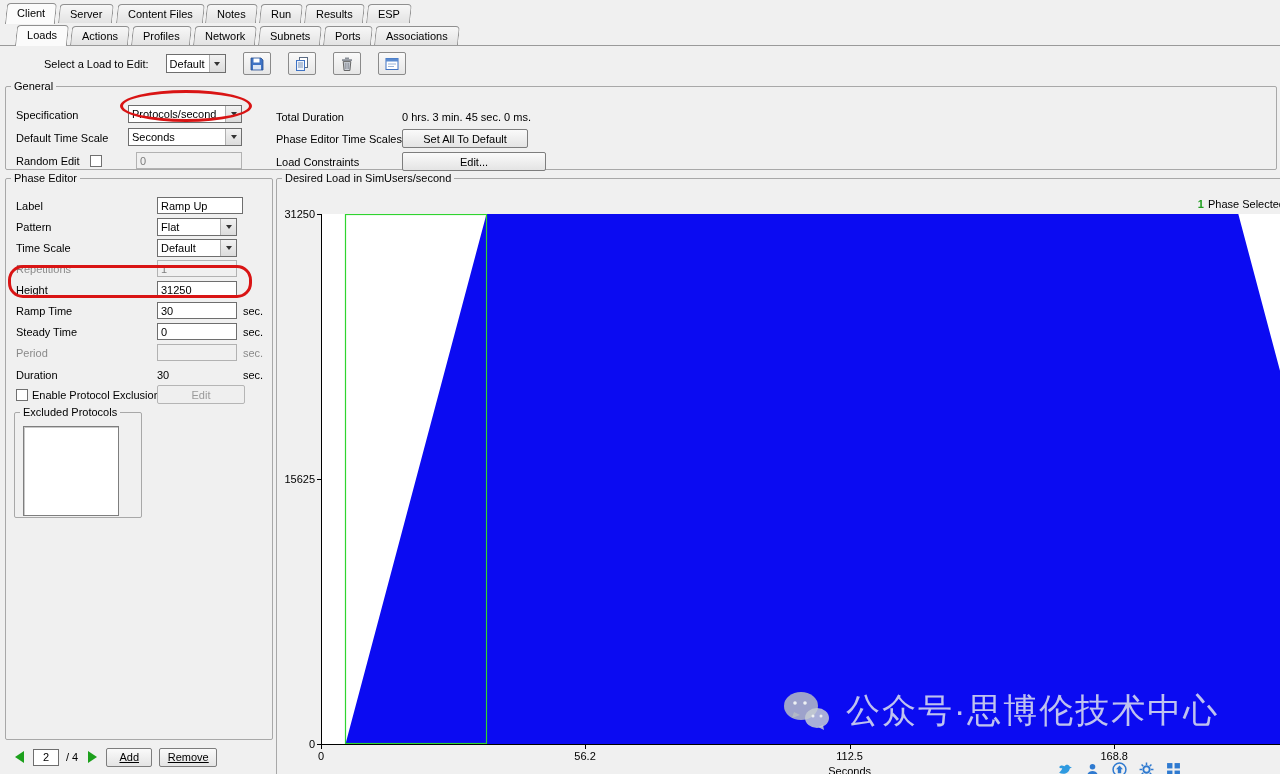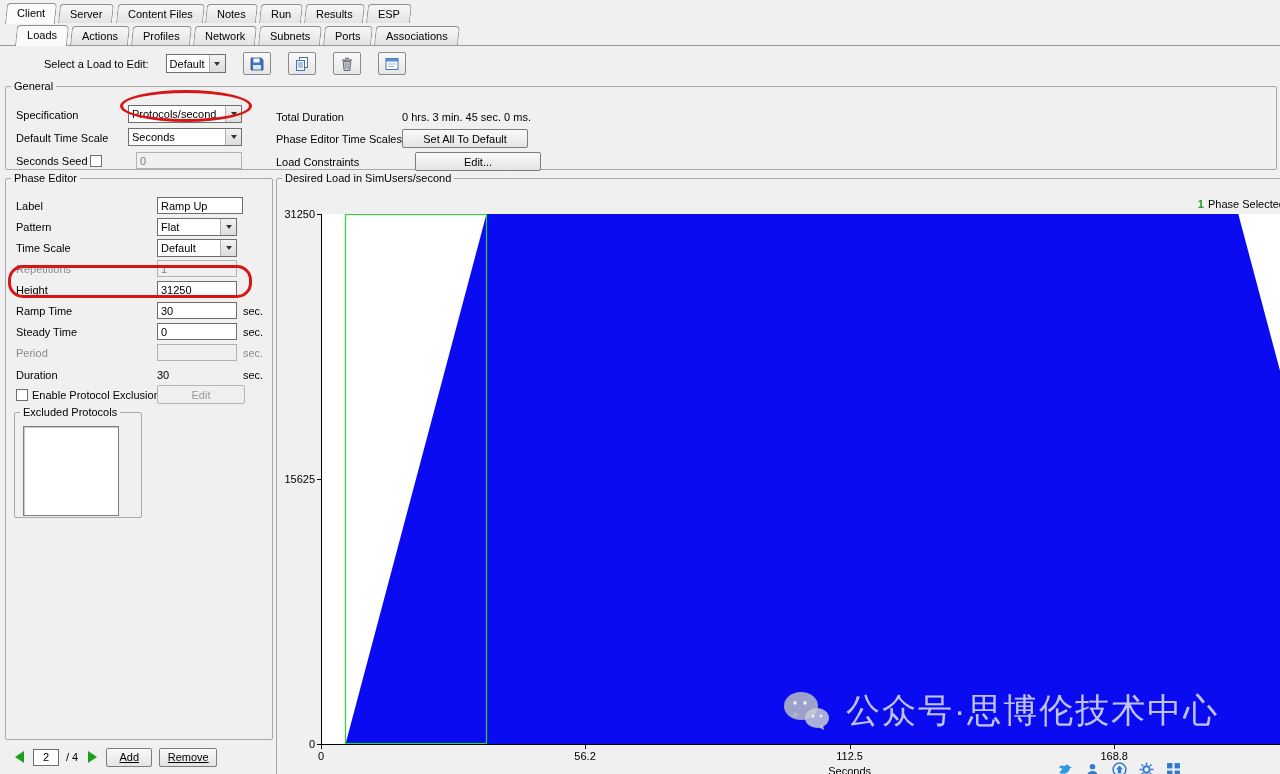--- a/index.html
+++ b/index.html
@@ -156,32 +156,32 @@
     </div>
 
     <span class="flabel" style="left:10px;top:40px;">Default Time Scale</span>
     <div class="combo" style="left:122px;top:36px;width:114px;">
       <span>Seconds</span>
       <span class="combo-arrow">
           <i class="tri"></i>
         </span>
     </div>
 
-    <span class="flabel" style="left:10px;top:63px;">Seconds Seed</span>
+    <span class="flabel" style="left:10px;top:63px;">Random Edit</span>
     <span class="cb" style="left:84px;top:63px;"></span>
     <input class="tbox" style="left: 130px; top: 60px; width: 106px;" disabled="" value="0">
 
     <span class="flabel" style="left:270px;top:19px;">Total Duration</span>
     <span class="flabel" style="left:396px;top:19px;">0 hrs. 3 min. 45 sec. 0 ms.</span>
 
     <span class="flabel" style="left:270px;top:41px;">Phase Editor Time Scales</span>
     <button class="btn" style="left:396px;top:37px;width:126px;">Set All To Default</button>
 
     <span class="flabel" style="left:270px;top:64px;">Load Constraints</span>
-    <button class="btn" style="left:409px;top:60px;width:126px;">Edit...</button>
+    <button class="btn" style="left:396px;top:60px;width:144px;">Edit...</button>
   </fieldset>
 
   <fieldset id="phase-editor" style="left:5px;top:172px;width:266px;height:566px;">
     <legend>Phase Editor</legend>
 
     <span class="flabel" style="left:10px;top:16px;">Label</span>
     <input class="tbox" style="left: 151px; top: 13px; width: 86px;" value="Ramp Up">
 
     <span class="flabel" style="left:10px;top:37px;">Pattern</span>
     <div class="combo" style="left:151px;top:34px;width:80px;">

